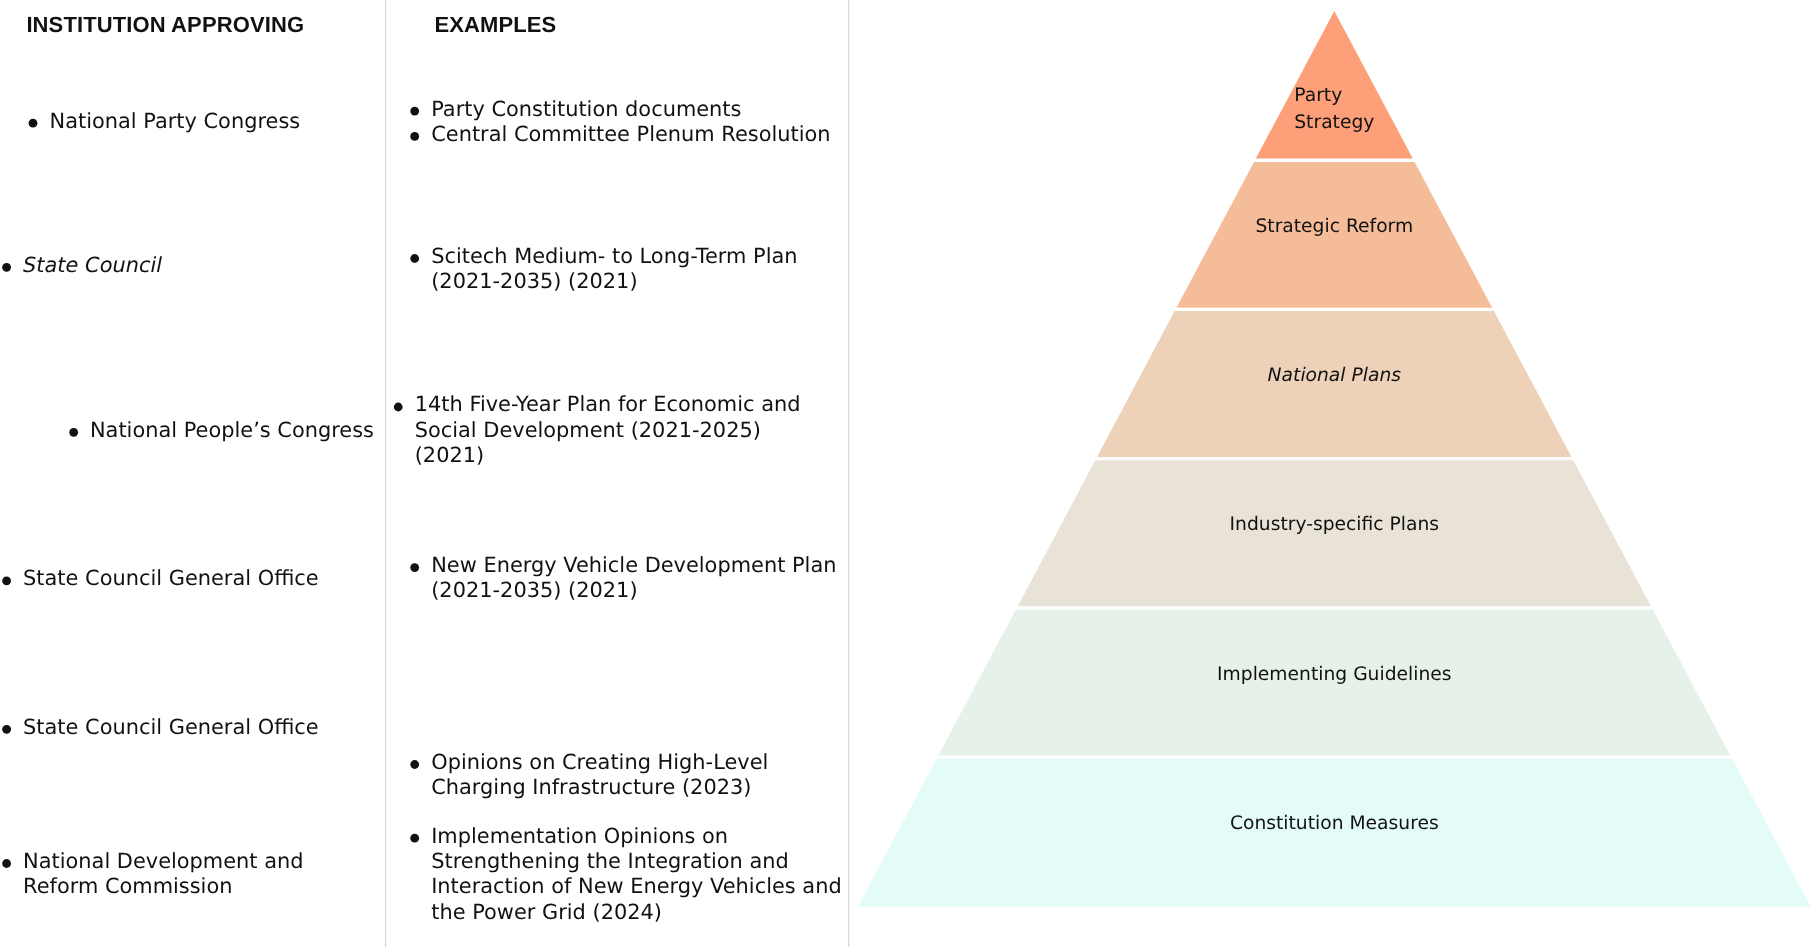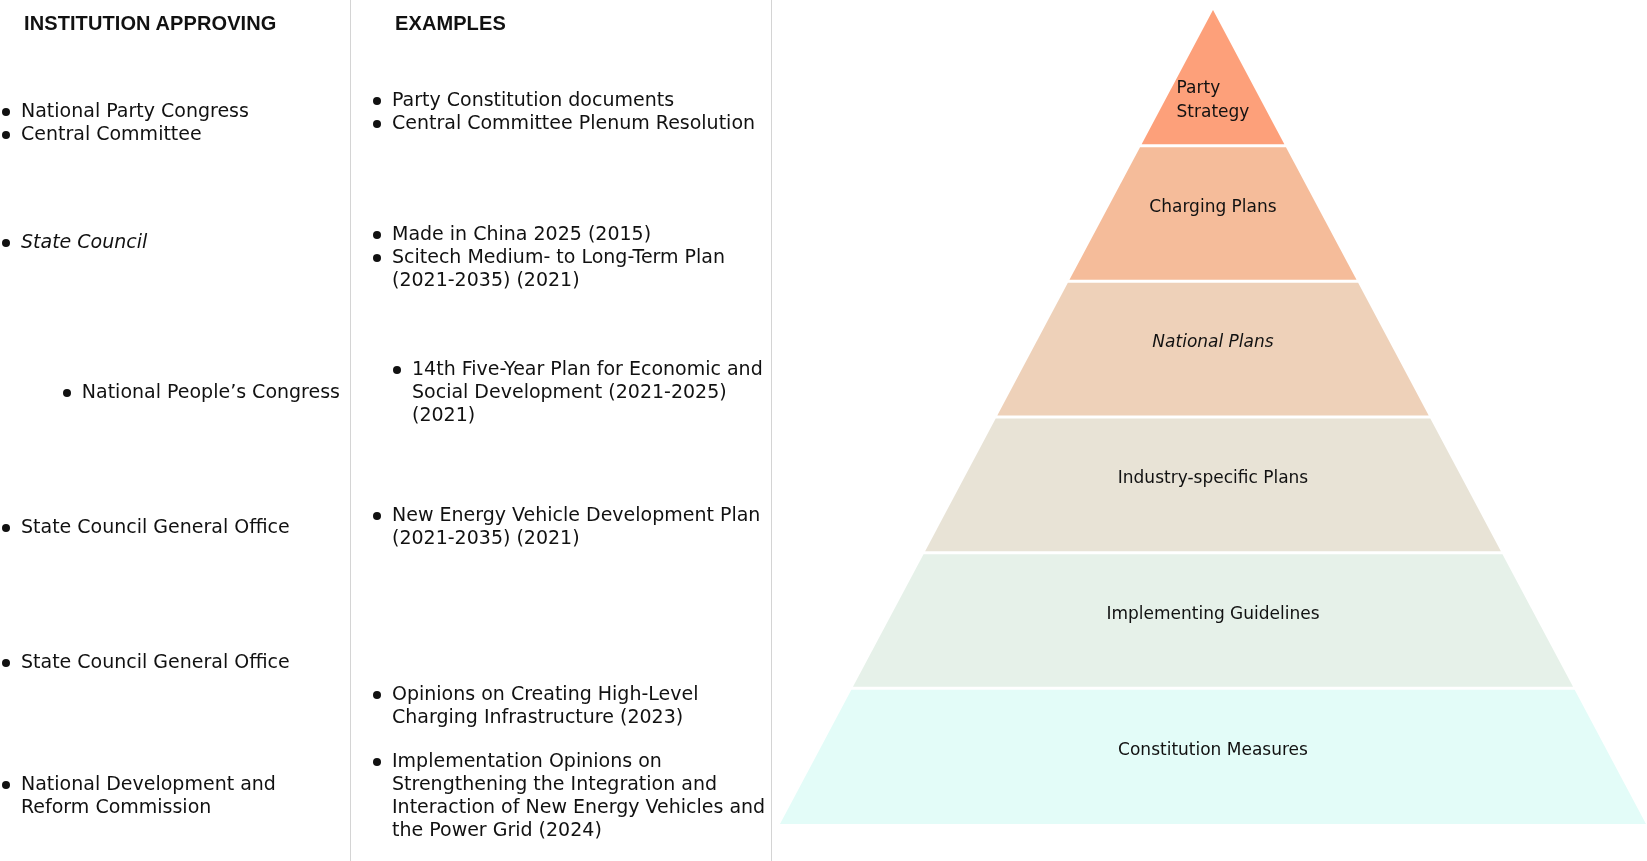--- a/index.html
+++ b/index.html
@@ -20,49 +20,47 @@
 <body>
 
 <div>
   <div class="header" style="left:0px;">INSTITUTION APPROVING</div>
   <div class="header" style="left:371px;">EXAMPLES</div>
 
   <div class="col-sep" style="left:350px;"></div>
   <div class="col-sep" style="left:771px;"></div>
 
   <div id="rows">
-      <div class="cell" style="left: 0px; width: 340px; top: 99px;">
+      <div class="cell" style="left: 0px; width: 340px; top: 99px; padding-left: 24px;">
         <ul class="bl">
           <li>National Party Congress</li>
-          <li>Central Committee</li>
         </ul>
       </div>
       <div class="cell" style="left: 371px; width: 400px; top: 87.5px;">
         <ul class="bl">
           <li>Party Constitution documents</li>
           <li>Central Committee Plenum Resolution</li>
         </ul>
       </div>
       <div class="cell" style="left: 0px; width: 340px; top: 230px; font-style: italic;">
         <ul class="bl">
           <li>State Council</li>
         </ul>
       </div>
       <div class="cell" style="left: 371px; width: 400px; top: 221.5px;">
         <ul class="bl">
-          <li>Made in China 2025 (2015)</li>
           <li>Scitech Medium- to Long-Term Plan (2021-2035) (2021)</li>
         </ul>
       </div>
       <div class="cell" style="left: 0px; width: 340px; top: 379.5px; justify-content: flex-end;">
         <ul class="bl">
           <li>National People’s Congress</li>
         </ul>
       </div>
-      <div class="cell" style="left: 391px; width: 400px; top: 356.5px;">
+      <div class="cell" style="left: 356px; width: 400px; top: 356.5px;">
         <ul class="bl">
           <li>14th Five-Year Plan for Economic and Social Development (2021-2025) (2021)</li>
         </ul>
       </div>
       <div class="cell" style="left: 0px; width: 340px; top: 514.5px;">
         <ul class="bl">
           <li>State Council General Office</li>
         </ul>
       </div>
       <div class="cell" style="left: 371px; width: 400px; top: 503px;">
@@ -96,19 +94,19 @@
       <polygon points="1213,10 1213,10 1284.3687551187552,144.16666666666666 1141.6312448812448,144.16666666666666" fill="#fda07a"></polygon>
       <polygon points="1140.0354217854217,147.16666666666666 1285.9645782145783,147.16666666666666 1356.5354217854217,279.8333333333333 1069.4645782145783,279.8333333333333" fill="#f5bc9a"></polygon>
       <polygon points="1067.8687551187552,282.8333333333333 1358.1312448812448,282.8333333333333 1428.7020884520884,415.5 997.2979115479116,415.5" fill="#eed1b9"></polygon>
       <polygon points="995.7020884520884,418.5 1430.2979115479116,418.5 1500.868755118755,551.1666666666666 925.1312448812449,551.1666666666666" fill="#e8e3d6"></polygon>
       <polygon points="923.5354217854218,554.1666666666666 1502.464578214578,554.1666666666666 1573.0354217854217,686.8333333333333 852.9645782145783,686.8333333333333" fill="#e6f1e9"></polygon>
       <polygon points="851.3687551187552,689.8333333333333 1574.6312448812448,689.8333333333333 1646,824 780,824" fill="#e3fcf8"></polygon>
     </svg>
   <div id="pyr-labels">
       <div class="pyr-label" style="left: 1213px; top: 99.0833px; white-space: pre-line;">Party
 Strategy</div>
-      <div class="pyr-label" style="left: 1213px; top: 205.5px;">Charging Plans</div>
+      <div class="pyr-label" style="left: 1213px; top: 205.5px;">Strategic Reform</div>
       <div class="pyr-label" style="left: 1213px; top: 341.167px; font-style: italic;">National Plans</div>
       <div class="pyr-label" style="left: 1213px; top: 476.833px;">Industry-specific Plans</div>
       <div class="pyr-label" style="left: 1213px; top: 612.5px;">Implementing Guidelines</div>
       <div class="pyr-label" style="left: 1213px; top: 748.917px;">Constitution Measures</div>
     </div>
 </div>
 
 </body></html>

